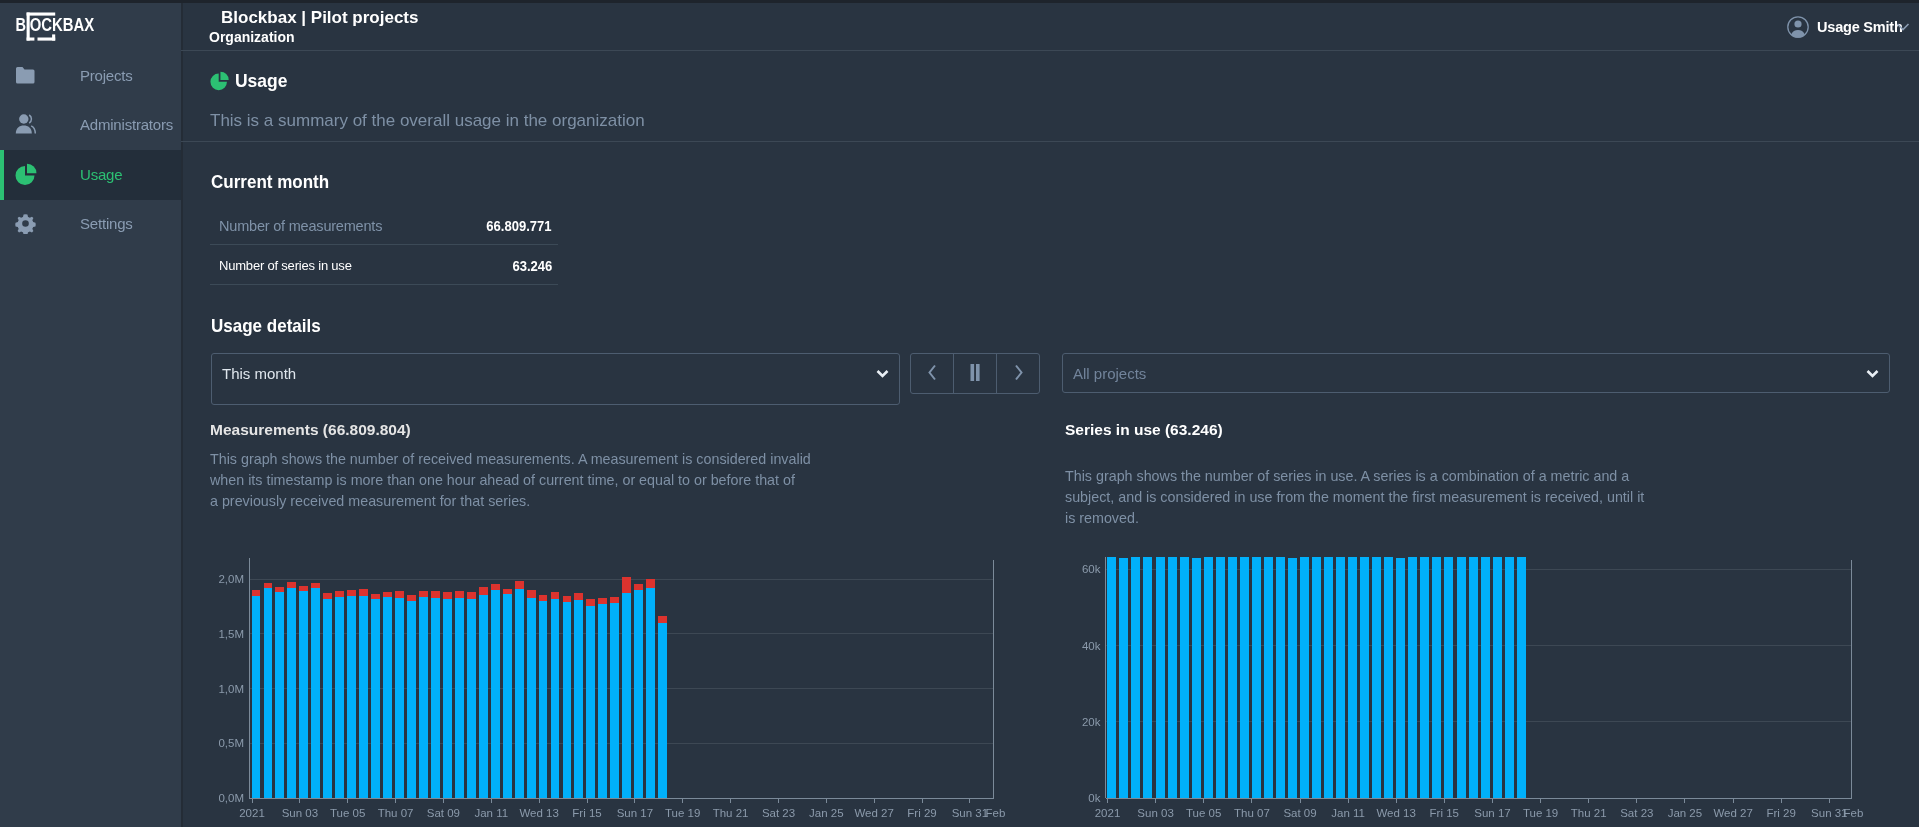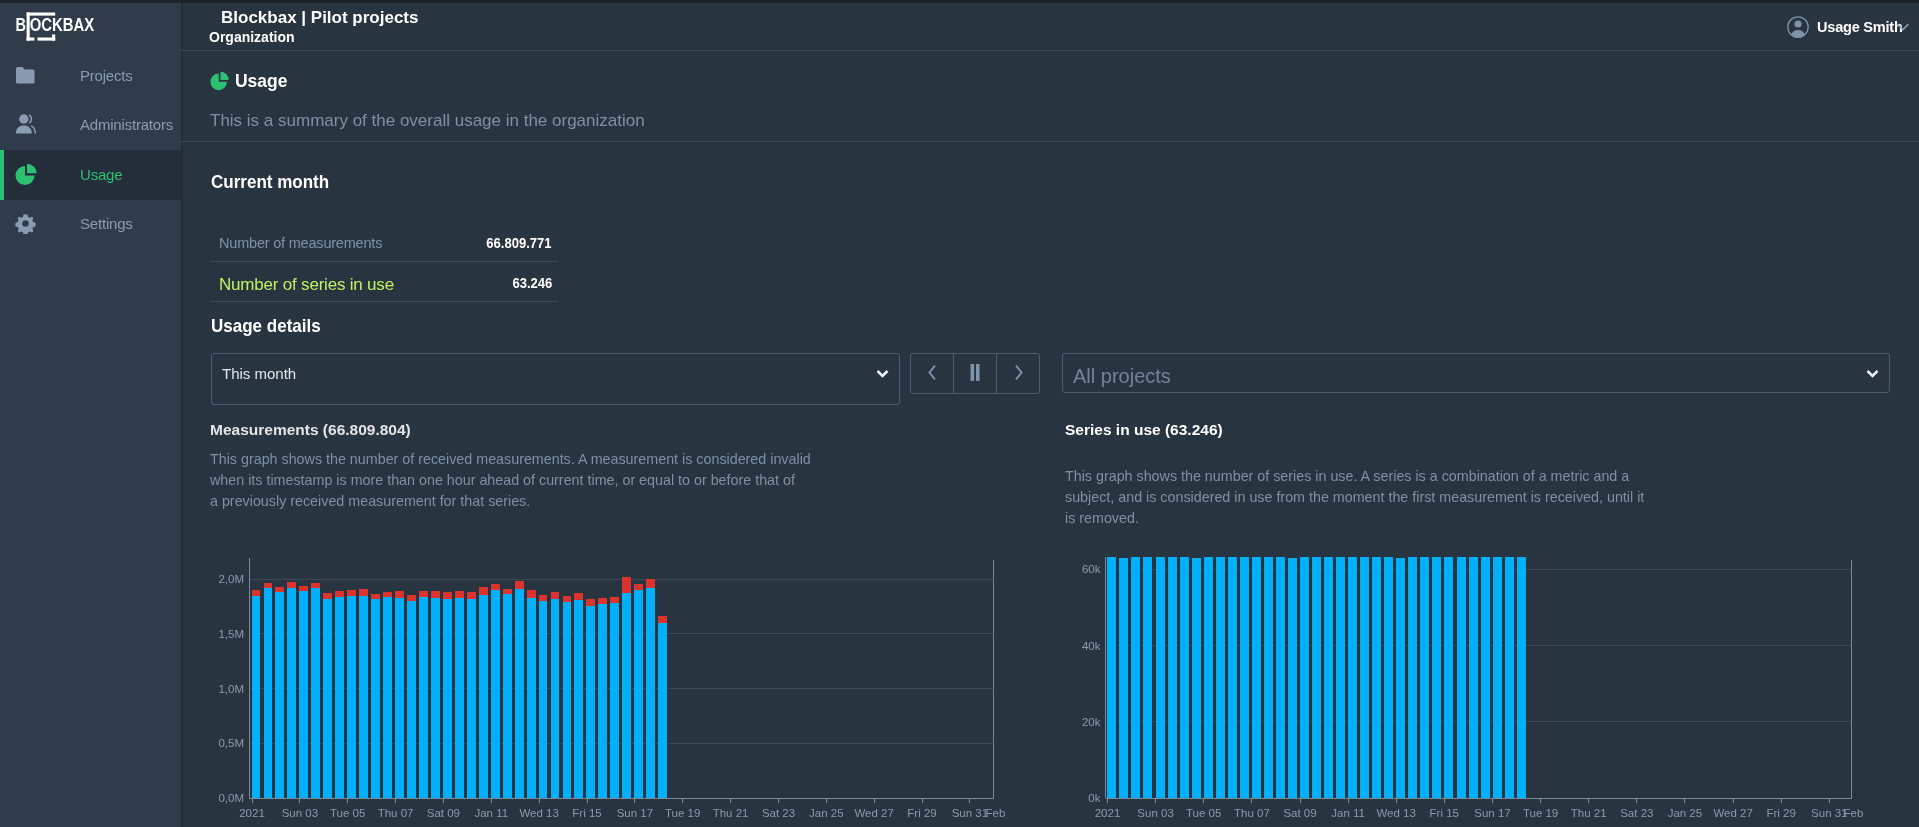--- a/index.html
+++ b/index.html
@@ -68,27 +68,27 @@
 
 <svg class="abs" style="left:210px;top:71px" width="20" height="20" viewBox="0 0 23 23">
   <path d="M10 12.5 L10 3 A9.5 9.5 0 1 0 19.5 12.5 Z" fill="#2cc073"></path>
   <path d="M12 10.3 L12 0.8 A9.5 9.5 0 0 1 21.5 10.3 Z" fill="#2cc073"></path>
 </svg>
 <div class="abs" style="left:235px;top:70px;font-size:19px;font-weight:bold;color:#fff;transform:scaleX(0.92);transform-origin:left;">Usage</div>
 <div class="abs mut" style="left:210px;top:111px;font-size:17px;">This is a summary of the overall usage in the organization</div>
 <div class="abs" style="left:181px;top:141px;width:1738px;height:1px;background:#3c4855;"></div>
 
 <div class="abs" style="left:211px;top:171px;font-size:18.5px;font-weight:bold;color:#fff;transform:scaleX(0.92);transform-origin:left;">Current month</div>
-<div class="abs" style="left:210px;top:222px;width:348px;">
+<div class="abs" style="left:210px;top:205px;width:348px;">
   <div style="height:40px;border-bottom:1px solid #3c4a57;position:relative;">
     <span style="position:absolute;left:9px;top:13px;font-size:14.5px;color:#7f92a8;letter-spacing:-0.2px;">Number of measurements</span>
     <span style="position:absolute;right:6px;top:13px;font-size:14.5px;font-weight:bold;color:#fff;transform:scaleX(0.9);transform-origin:right;">66.809.771</span>
   </div>
   <div style="height:40px;border-bottom:1px solid #3c4a57;position:relative;">
-    <span style="position:absolute;left:9px;top:13px;font-size:17px;color:#bef264;letter-spacing:-0.2px;">Number of series in use</span>
+    <span style="position:absolute;left:9px;top:13px;font-size:13px;color:#ffffff;letter-spacing:-0.2px;">Number of series in use</span>
     <span style="position:absolute;right:6px;top:13px;font-size:14.5px;font-weight:bold;color:#fff;transform:scaleX(0.9);transform-origin:right;">63.246</span>
   </div>
 </div>
 
 <div class="abs" style="left:211px;top:315px;font-size:18.5px;font-weight:bold;color:#fff;transform:scaleX(0.92);transform-origin:left;">Usage details</div>
 
 <div class="abs" style="left:211px;top:353px;width:689px;height:52px;border:1.5px solid #4d5d70;border-radius:3px;">
   <span style="position:absolute;left:10px;top:11px;font-size:15px;color:#dfe6ed;">This month</span>
   <svg style="position:absolute;right:10px;top:16px" width="13" height="8" viewBox="0 0 13 8">
     <path d="M1.5 1 L6.5 6 L11.5 1" fill="none" stroke="#e8eef4" stroke-width="2.6"></path>
@@ -108,21 +108,21 @@
         </svg>
   </div>
   <div style="flex:1;position:relative;">
     <svg style="position:absolute;left:17px;top:10px" width="10" height="17" viewBox="0 0 10 17">
           <path d="M2 1.5 L7.5 8.5 L2 15.5" fill="none" stroke="#7f93ab" stroke-width="2"></path>
         </svg>
   </div>
 </div>
 
 <div class="abs" style="left:1062px;top:353px;width:828px;height:40px;border:1.5px solid #4d5d70;border-radius:3px;">
-  <span style="position:absolute;left:10px;top:11px;font-size:20px;color:#72849b;">All projects</span>
+  <span style="position:absolute;left:10px;top:11px;font-size:15px;color:#72849b;">All projects</span>
   <svg style="position:absolute;right:10px;top:16px" width="13" height="8" viewBox="0 0 13 8">
     <path d="M1.5 1 L6.5 6 L11.5 1" fill="none" stroke="#e8eef4" stroke-width="2.6"></path>
   </svg>
 </div>
 
 <div class="abs" style="left:210px;top:421px;font-size:15.5px;font-weight:bold;color:#e5e5e5;">Measurements (66.809.804)</div>
 <div class="abs mut" style="left:210px;top:449px;font-size:14.3px;line-height:21px;">
 This graph shows the number of received measurements. A measurement is considered invalid<br>
 when its timestamp is more than one hour ahead of current time, or equal to or before that of<br>
 a previously received measurement for that series.</div>

